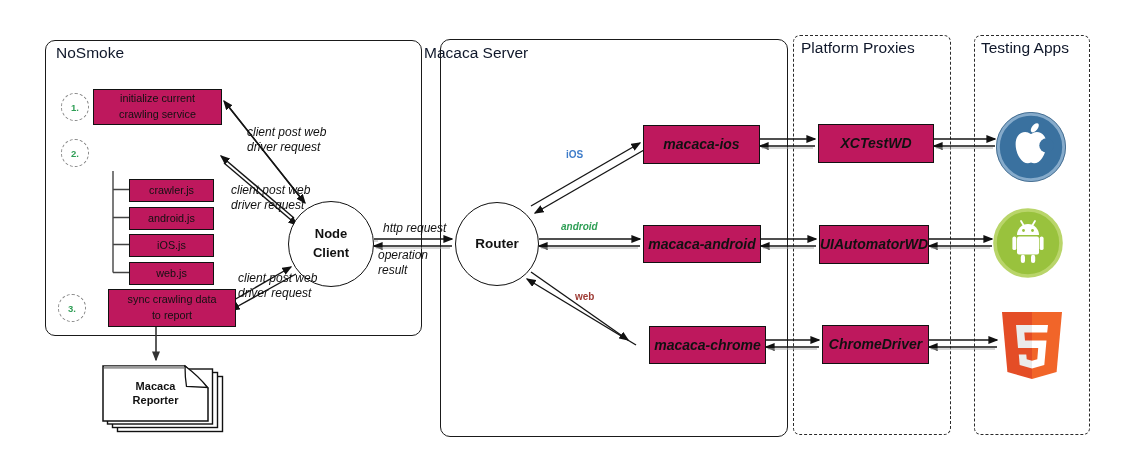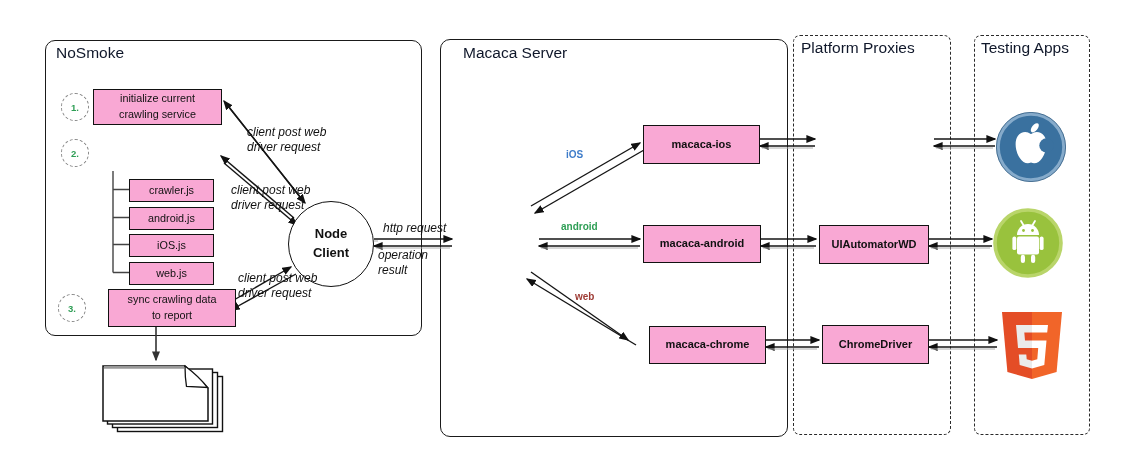--- a/index.html
+++ b/index.html
@@ -3,91 +3,95 @@
 <meta charset="utf-8">
 <style>
   html,body{margin:0;padding:0;background:#fff;}
   .canvas{
     position:relative;width:1126px;height:466px;background:#fff;overflow:hidden;
     font-family:"Liberation Sans","DejaVu Sans",sans-serif;color:#111;
   }
   .frame{position:absolute;border:1.6px solid #1a1a1a;border-radius:10px;background:transparent;z-index:2;}
   .frame.dashed{border:1.6px dashed #2a2a2a;border-radius:7px;}
   .sec-title{position:absolute;font-size:15.5px;color:#0f172a;z-index:4;white-space:nowrap;}
-  .box{position:absolute;background:#f9a8d4;border:1.5px solid #111;display:flex;align-items:center;
+  .box{position:absolute;background:#be185d;border:1.5px solid #111;display:flex;align-items:center;
        justify-content:center;text-align:center;z-index:4;font-size:10.8px;line-height:1.45;white-space:pre-line;}
-  .box.bold{font-weight:bold;font-size:11px;}
+  .box.bold{font-weight:bold;font-size:14px;font-style:italic;}
   .circle{position:absolute;background:#fff;border:1.6px solid #111;border-radius:50%;display:flex;
           align-items:center;justify-content:center;text-align:center;font-weight:bold;font-size:13px;
           line-height:1.45;z-index:4;white-space:pre-line;}
   .numchip{position:absolute;width:26px;height:26px;border:1.5px dashed #888;border-radius:50%;
            color:#2E9E55;font-weight:bold;font-size:9.5px;display:flex;align-items:center;
            justify-content:center;background:#fff;z-index:4;}
   .lbl{position:absolute;font-size:12px;color:#111;white-space:pre-line;line-height:1.25;z-index:4;font-style:italic;}
   .lbl.center{text-align:left;}
   .edge-tag{position:absolute;font-weight:bold;font-size:10px;z-index:4;white-space:nowrap;}
   .edge-tag.ios{color:#3E7CC9;}
-  .edge-tag.android{color:#2E9E55;}
+  .edge-tag.android{color:#2E9E55;font-style:italic;}
   .edge-tag.web{color:#9E3B35;}
   .icon{position:absolute;z-index:4;}
   svg.wires{position:absolute;left:0;top:0;z-index:3;pointer-events:none;}
   .reporter-text{position:absolute;left:103px;top:379px;width:105px;text-align:center;font-weight:bold;
                  font-size:11px;line-height:1.3;z-index:4;white-space:pre-line;}
 </style>
 </head>
 <body>
 
 <div class="canvas">
 
   <div class="frame" style="left:45px;top:40px;width:375px;height:294px"></div>
   <div class="frame" style="left:440px;top:39px;width:346px;height:396px"></div>
   <div class="frame dashed" style="left:793px;top:35px;width:156px;height:398px"></div>
   <div class="frame dashed" style="left:974px;top:35px;width:114px;height:398px"></div>
 
   <div class="sec-title" style="left:56px;top:44px">NoSmoke</div>
-  <div class="sec-title" style="left:463px;top:44px">Macaca Server</div>
+  <div class="sec-title" style="left:424px;top:44px">Macaca Server</div>
   <div class="sec-title" style="left:801px;top:39px">Platform Proxies</div>
   <div class="sec-title" style="left:981px;top:39px">Testing Apps</div>
 
   <div class="numchip" style="left:61px;top:93px">1.</div>
   <div class="numchip" style="left:61px;top:139px">2.</div>
   <div class="numchip" style="left:58px;top:294px">3.</div>
 
   <div class="box" style="left:93px;top:89px;width:127px;height:34px">initialize current
 crawling service</div>
   <div class="box" style="left:108px;top:289px;width:126px;height:36px">sync crawling data
 to report</div>
 
   <div class="box" style="left:129px;top:179px;width:83px;height:21px">crawler.js</div>
   <div class="box" style="left:129px;top:207px;width:83px;height:21px">android.js</div>
   <div class="box" style="left:129px;top:234px;width:83px;height:21px">iOS.js</div>
   <div class="box" style="left:129px;top:262px;width:83px;height:21px">web.js</div>
 
   <div class="circle" style="left:288px;top:201px;width:84px;height:84px">Node
 Client</div>
+  <div class="circle" style="left:455px;top:202px;width:82px;height:82px;font-size:13.5px">Router</div>
 
   <div class="box bold" style="left:643px;top:125px;width:115px;height:37px">macaca-ios</div>
   <div class="box bold" style="left:649px;top:326px;width:115px;height:36px">macaca-chrome</div>
   <div class="box bold" style="left:643px;top:225px;width:116px;height:36px">macaca-android</div>
 
+  <div class="box bold" style="left:818px;top:124px;width:114px;height:37px">XCTestWD</div>
   <div class="box bold" style="left:822px;top:325px;width:105px;height:37px">ChromeDriver</div>
   <div class="box bold" style="left:819px;top:225px;width:108px;height:37px">UIAutomatorWD</div>
 
   <div class="lbl" style="left:247px;top:125px">client post web
 driver request</div>
   <div class="lbl" style="left:231px;top:183px">client post web
 driver request</div>
   <div class="lbl" style="left:238px;top:271px">client post web
 driver request</div>
   <div class="lbl center" style="left:383px;top:221px;width:64px">http request</div>
   <div class="lbl center" style="left:378px;top:248px;width:78px">operation result</div>
   <div class="edge-tag ios" style="left:566px;top:149px">iOS</div>
   <div class="edge-tag android" style="left:561px;top:221px">android</div>
   <div class="edge-tag web" style="left:575px;top:291px">web</div>
 
+  <div class="reporter-text">Macaca
+Reporter</div>
 
   <div class="icon" style="left:996px;top:112px;width:70px;height:70px">
     <svg width="70" height="70" viewBox="0 0 70 70">
       <circle cx="35" cy="35" r="33" fill="#3A719F" stroke="#86ABCB" stroke-width="3.6"></circle>
       <circle cx="35" cy="35" r="34.6" fill="none" stroke="#2E5A80" stroke-width="0.8"></circle>
       <path d="M35,22 C31,18.8 24.8,19.4 21.8,24 C17.8,30 19.8,40.2 23.8,46 C26.8,50.6 31,52.6 35,50.6 C39,52.6 43.2,50.6 46.2,46 C50.2,40.2 52.2,30 48.2,24 C45.2,19.4 39,18.8 35,22 Z" fill="#fff"></path>
       <circle cx="50.5" cy="33.5" r="7.2" fill="#3A719F"></circle>
       <circle cx="35" cy="18.6" r="3" fill="#3A719F"></circle>
       <ellipse cx="38.8" cy="15.8" rx="2.9" ry="5.4" fill="#fff" transform="rotate(38 38.8 15.8)"></ellipse>
     </svg>

